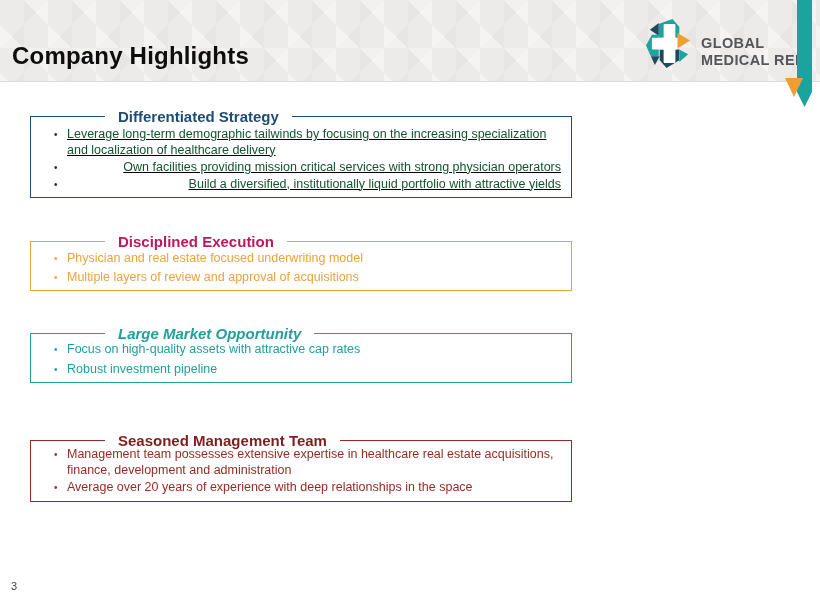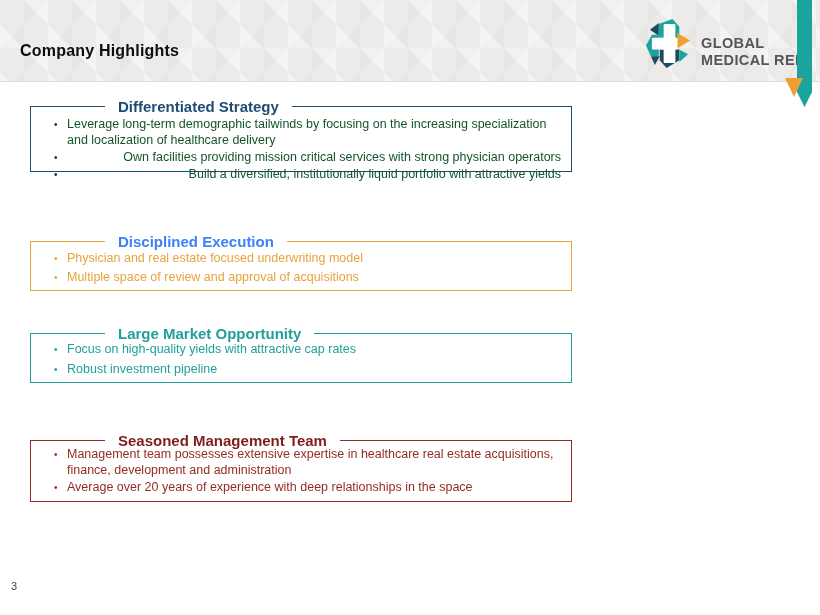--- a/index.html
+++ b/index.html
@@ -15,22 +15,22 @@
     position:absolute; left:0; top:0; width:820px; height:82px;
     background-color:#ECEBE9;
     background-image:
       linear-gradient(45deg, rgba(255,255,255,.45) 25%, transparent 25%, transparent 75%, rgba(255,255,255,.45) 75%),
       linear-gradient(-45deg, rgba(130,130,130,.05) 25%, transparent 25%, transparent 75%, rgba(130,130,130,.05) 75%);
     background-size:48px 48px;
     background-position:0 0, 24px 0;
     border-bottom:1px solid #dddcda;
   }
   .slide-title {
-    position:absolute; left:20px; top:42px;
-    font-size:16px; font-weight:bold; color:#0d0d0d;
+    position:absolute; left:12px; top:42px;
+    font-size:24px; font-weight:bold; color:#0d0d0d;
     letter-spacing:0.2px; white-space:nowrap;
   }
   .logo { position:absolute; left:646px; top:19px; display:flex; align-items:flex-end; }
   .logo-icon { width:47px; height:49px; display:block; }
   .logo-text { margin-left:8px; display:flex; flex-direction:column; }
   .logo-text span {
     font-size:14.5px; font-weight:600; color:#54565A;
     line-height:16.5px; letter-spacing:0.4px; white-space:nowrap;
   }
   .ribbon { position:absolute; left:783px; top:0; width:31px; height:110px; }
@@ -50,36 +50,36 @@
   .bullets li {
     position:relative; padding-left:20px; padding-right:6px;
     font-size:12.5px;
   }
   .bullets li::before {
     content:"\2022";
     position:absolute; left:7px; top:0;
     font-size:10px;
   }
 
-  .s0 { top:106px; height:66px; border-color:#1E4C74; }
+  .s0 { top:116px; height:82px; border-color:#1E4C74;text-decoration:underline; }
   .s0 .box-title { color:#1E4C74; }
   .s0 .bullets { padding:10px 4px 0 16px; }
   .s0 .bullets li { color:#14532d; line-height:15.5px; }
   .s0 .bullets li + li { margin-top:1.5px;text-align:right; }
   .s0 .bullets li::before { color:#262626; }
 
   .s1 { top:241px; height:50px; border-color:#E8A33D; }
-  .s1 .box-title { color:#3b82f6; }
+  .s1 .box-title { color:#be185d; }
   .s1 .bullets { padding:8px 4px 0 16px; }
   .s1 .bullets li { color:#E8A33D; line-height:17px; }
   .s1 .bullets li + li { margin-top:2px; }
   .s1 .bullets li::before { color:#E8A33D; }
 
   .s2 { top:333px; height:50px; border-color:#21A09A; }
-  .s2 .box-title { color:#21A09A; }
+  .s2 .box-title { color:#21A09A;font-style:italic; }
   .s2 .bullets { padding:7px 4px 0 16px; }
   .s2 .bullets li { color:#21A09A; line-height:17px; }
   .s2 .bullets li + li { margin-top:3px; }
   .s2 .bullets li::before { color:#21A09A; }
 
   .s3 { top:440px; height:62px; border-color:#952C23; }
   .s3 .box-title { color:#7f1d1d; }
   .s3 .bullets { padding:6px 4px 0 16px; }
   .s3 .bullets li { color:#952C23; line-height:15.5px; }
   .s3 .bullets li + li { margin-top:1.5px; }
@@ -128,28 +128,28 @@
       <li>Leverage long-term demographic tailwinds by focusing on the increasing specialization and localization of healthcare delivery</li>
       <li>Own facilities providing mission critical services with strong physician operators</li>
       <li>Build a diversified, institutionally liquid portfolio with attractive yields</li>
     </ul>
   </section>
 
   <section class="box s1">
     <h2 class="box-title">Disciplined Execution</h2>
     <ul class="bullets">
       <li>Physician and real estate focused underwriting model</li>
-      <li>Multiple space of review and approval of acquisitions</li>
+      <li>Multiple layers of review and approval of acquisitions</li>
     </ul>
   </section>
 
   <section class="box s2">
     <h2 class="box-title">Large Market Opportunity</h2>
     <ul class="bullets">
-      <li>Focus on high-quality yields with attractive cap rates</li>
+      <li>Focus on high-quality assets with attractive cap rates</li>
       <li>Robust investment pipeline</li>
     </ul>
   </section>
 
   <section class="box s3">
     <h2 class="box-title">Seasoned Management Team</h2>
     <ul class="bullets">
       <li>Management team possesses extensive expertise in healthcare real estate acquisitions, finance, development and administration</li>
       <li>Average over 20 years of experience with deep relationships in the space</li>
     </ul>

